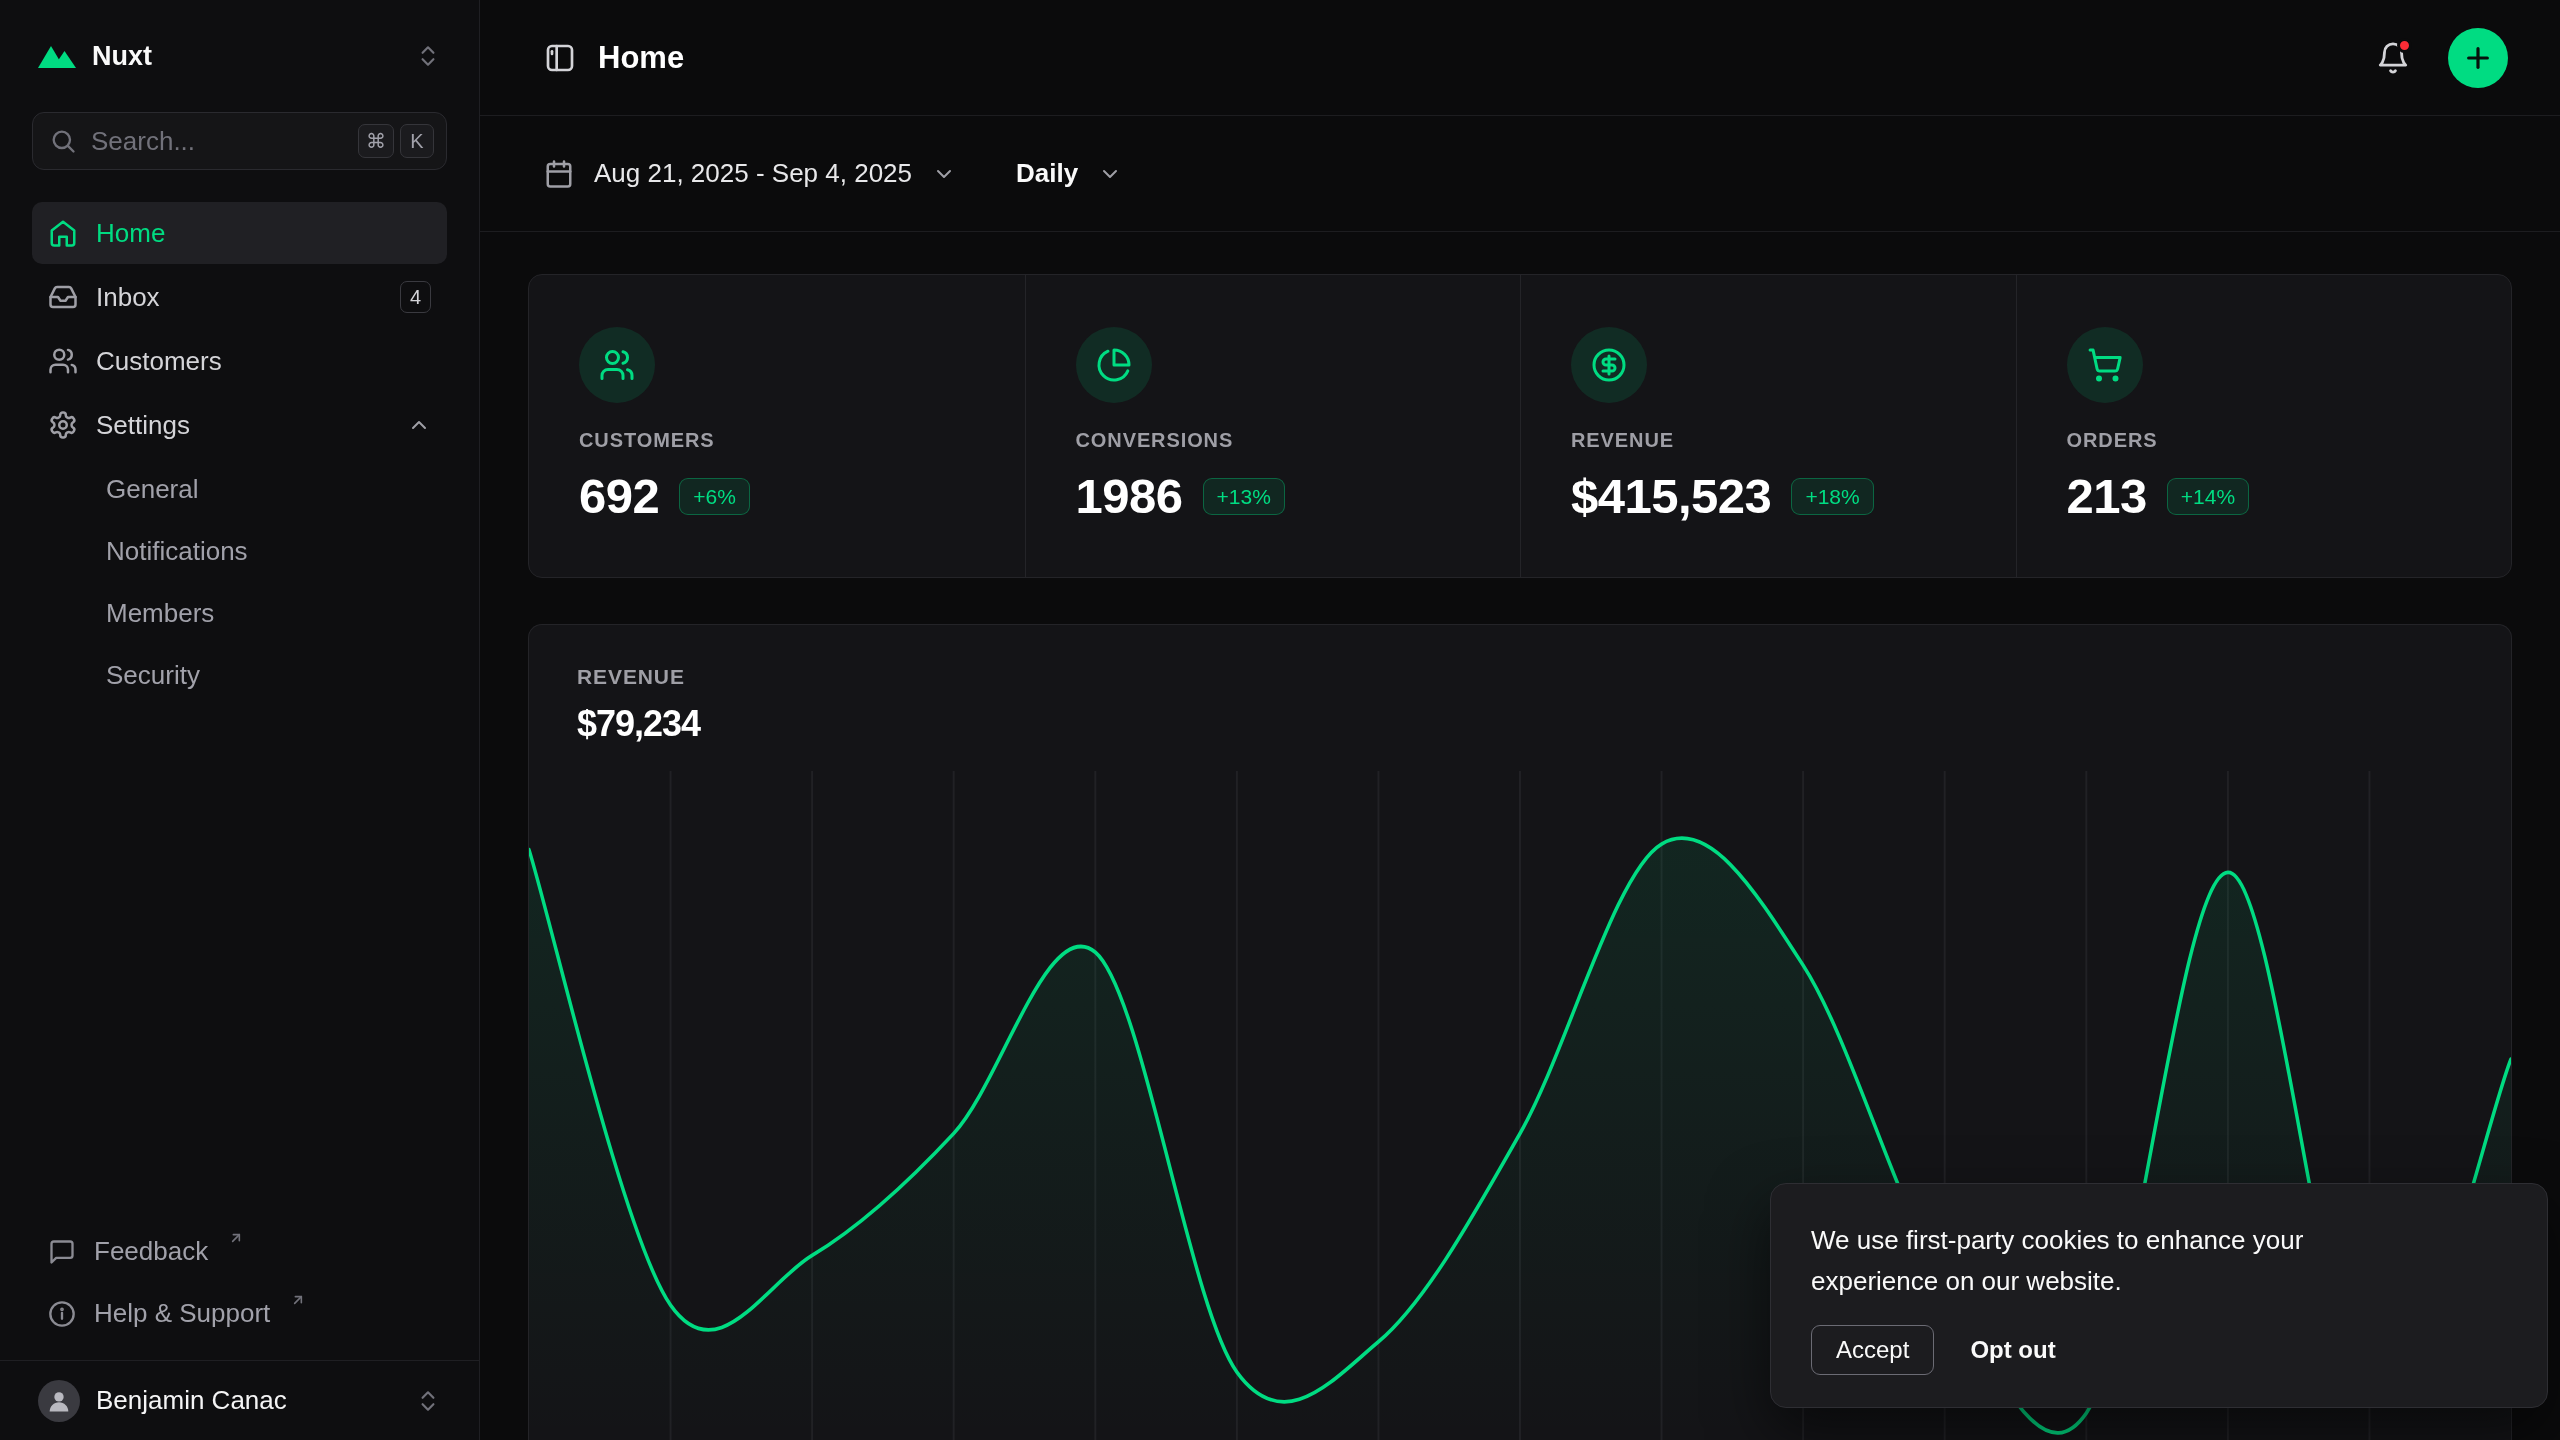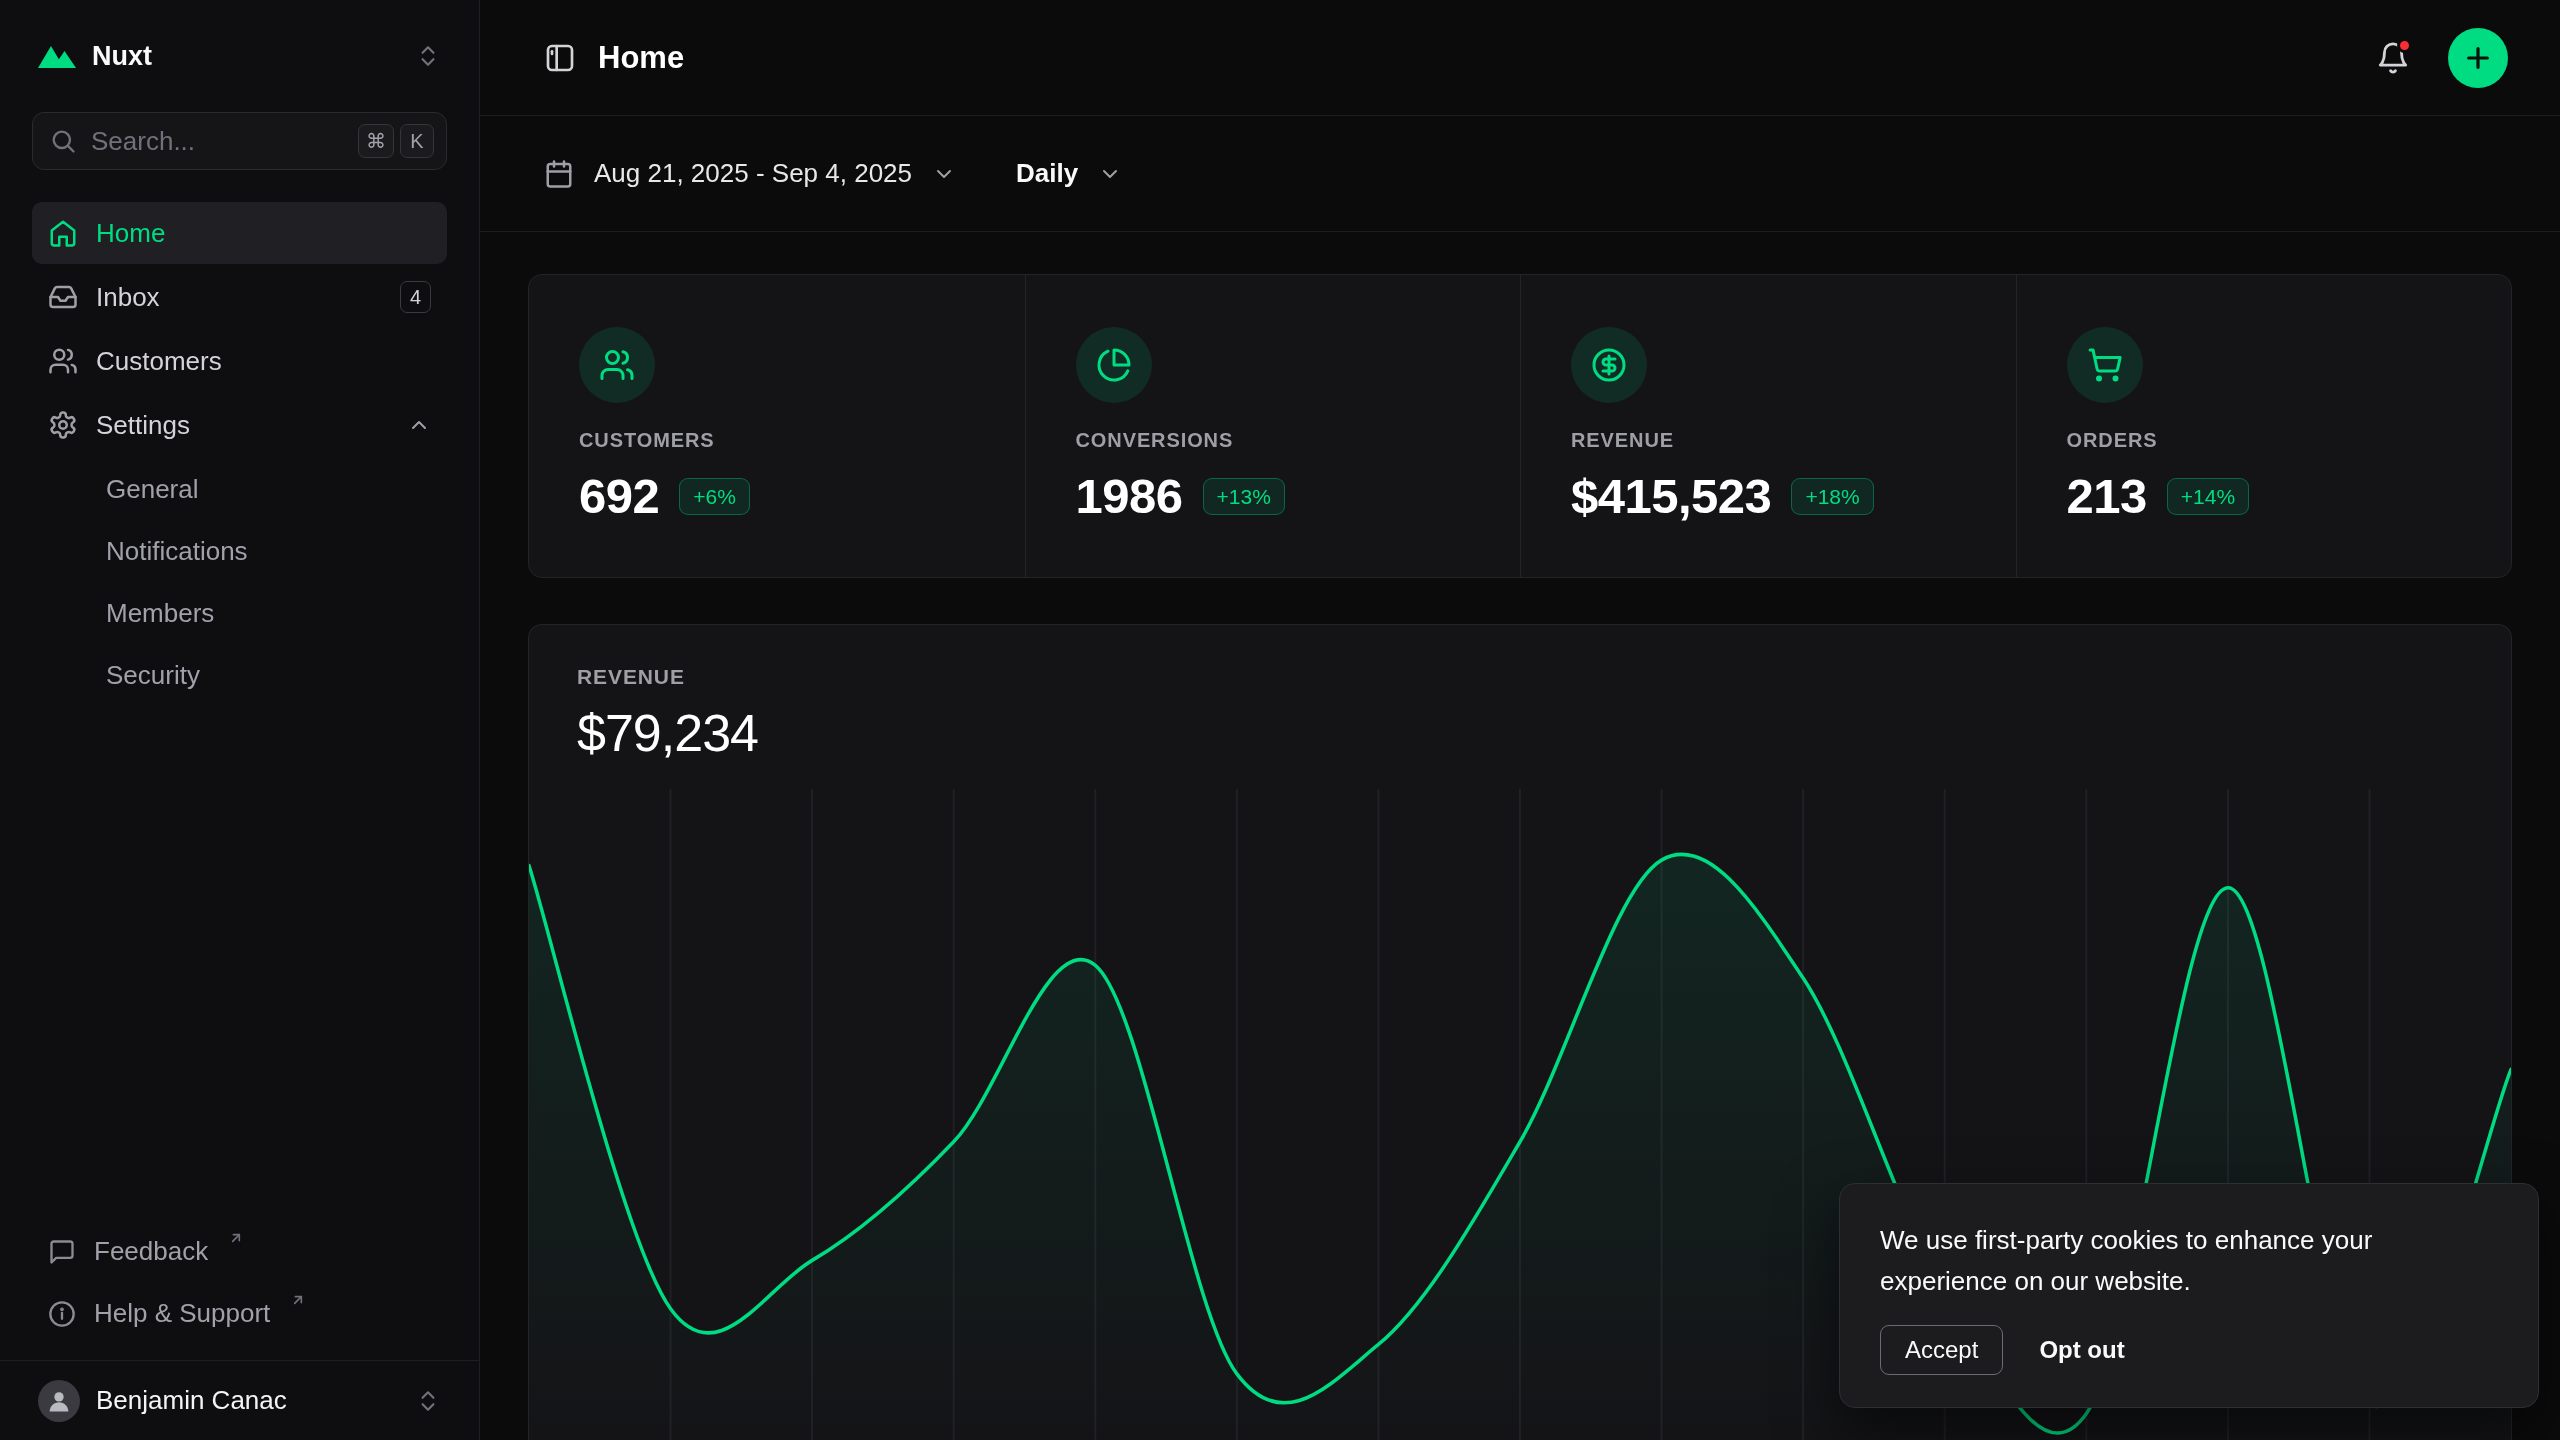--- a/index.html
+++ b/index.html
@@ -128,27 +128,27 @@
     border-radius: 9px; padding: 7px 13px; line-height: 1;
   }
 
   .revenue-card {
     margin-top: 46px; flex: 1; min-height: 0;
     border: 1px solid #242428; border-bottom: none; background: #141417;
     border-radius: 14px 14px 0 0; display: flex; flex-direction: column; overflow: hidden;
   }
   .revenue-head { padding: 40px 48px 0; }
   .revenue-label { font-size: 21px; font-weight: 600; color: #9f9fa6; letter-spacing: 0.9px; margin-bottom: 14px; }
-  .revenue-value { font-size: 52px; font-weight: 400; color: #ffffff; letter-spacing: -1px; }
+  .revenue-value { font-size: 36px; font-weight: 700; color: #ffffff; letter-spacing: -1px; }
   .chart-wrap { flex: 1; margin-top: 26px; position: relative; min-height: 0; }
   .chart { position: absolute; inset: 0; width: 100%; height: 100%; display: block; }
 
   
   .cookie-toast {
-    position: fixed; right: 21px; bottom: 32px; width: 700px;
+    position: fixed; right: 12px; bottom: 32px; width: 778px;
     background: #1c1c1f; border: 1px solid #2e2e33; border-radius: 16px;
     padding: 36px 40px 32px; box-shadow: 0 24px 60px rgba(0,0,0,.55); z-index: 10;
   }
   .cookie-text { font-size: 26px; line-height: 1.55; color: #fafafa; max-width: 620px; margin-bottom: 24px; }
   .cookie-actions { display: flex; align-items: center; gap: 36px; }
   .accept-btn {
     font-family: inherit; font-size: 24px; font-weight: 500; color: #fafafa;
     background: transparent; border: 1px solid #6b6b74; border-radius: 9px;
     padding: 10px 24px; cursor: pointer;
   }

